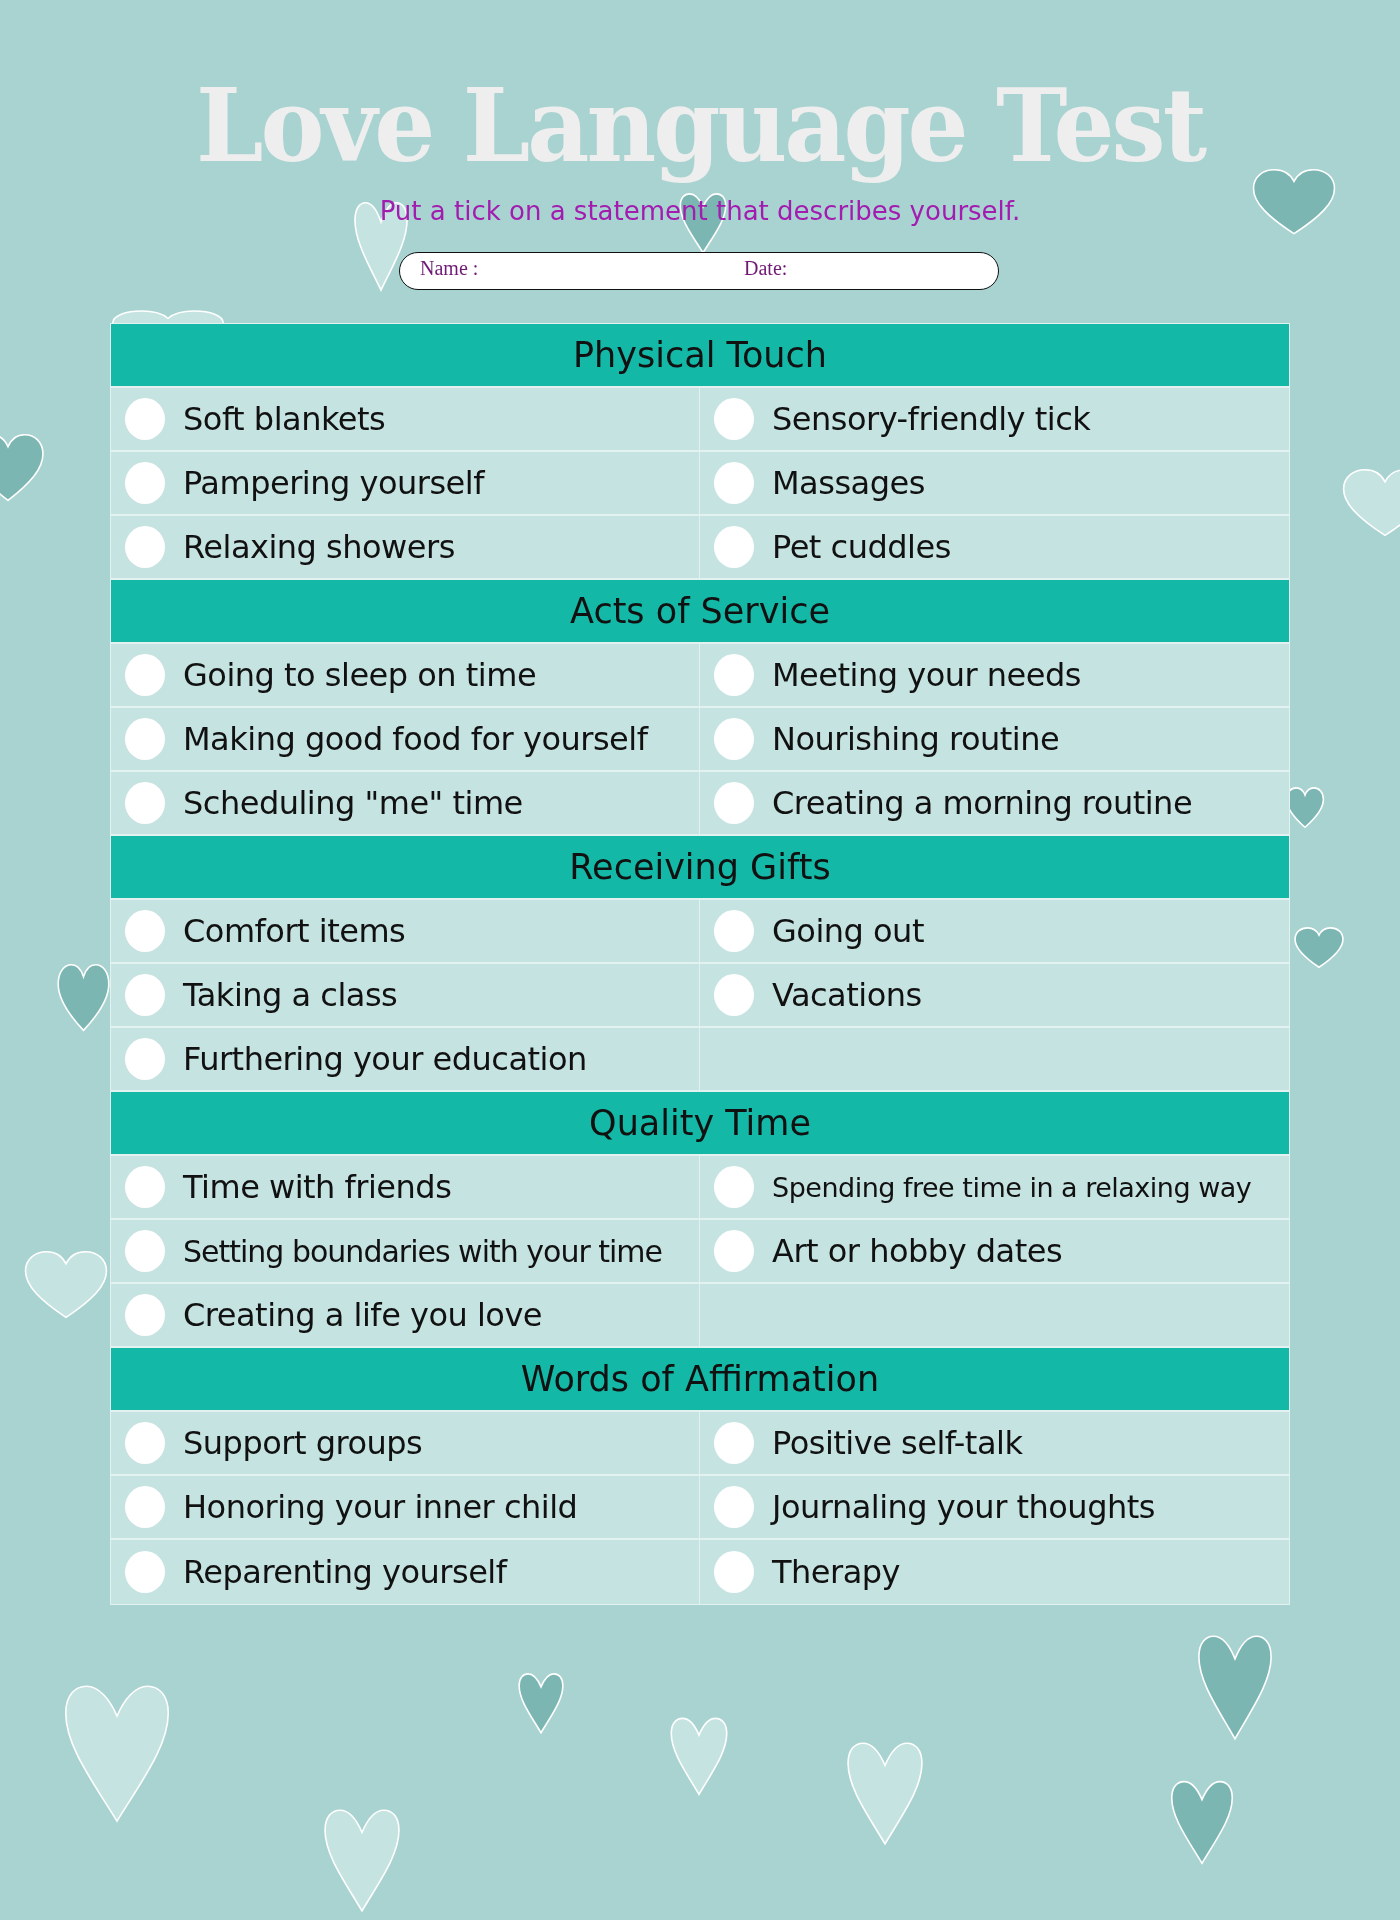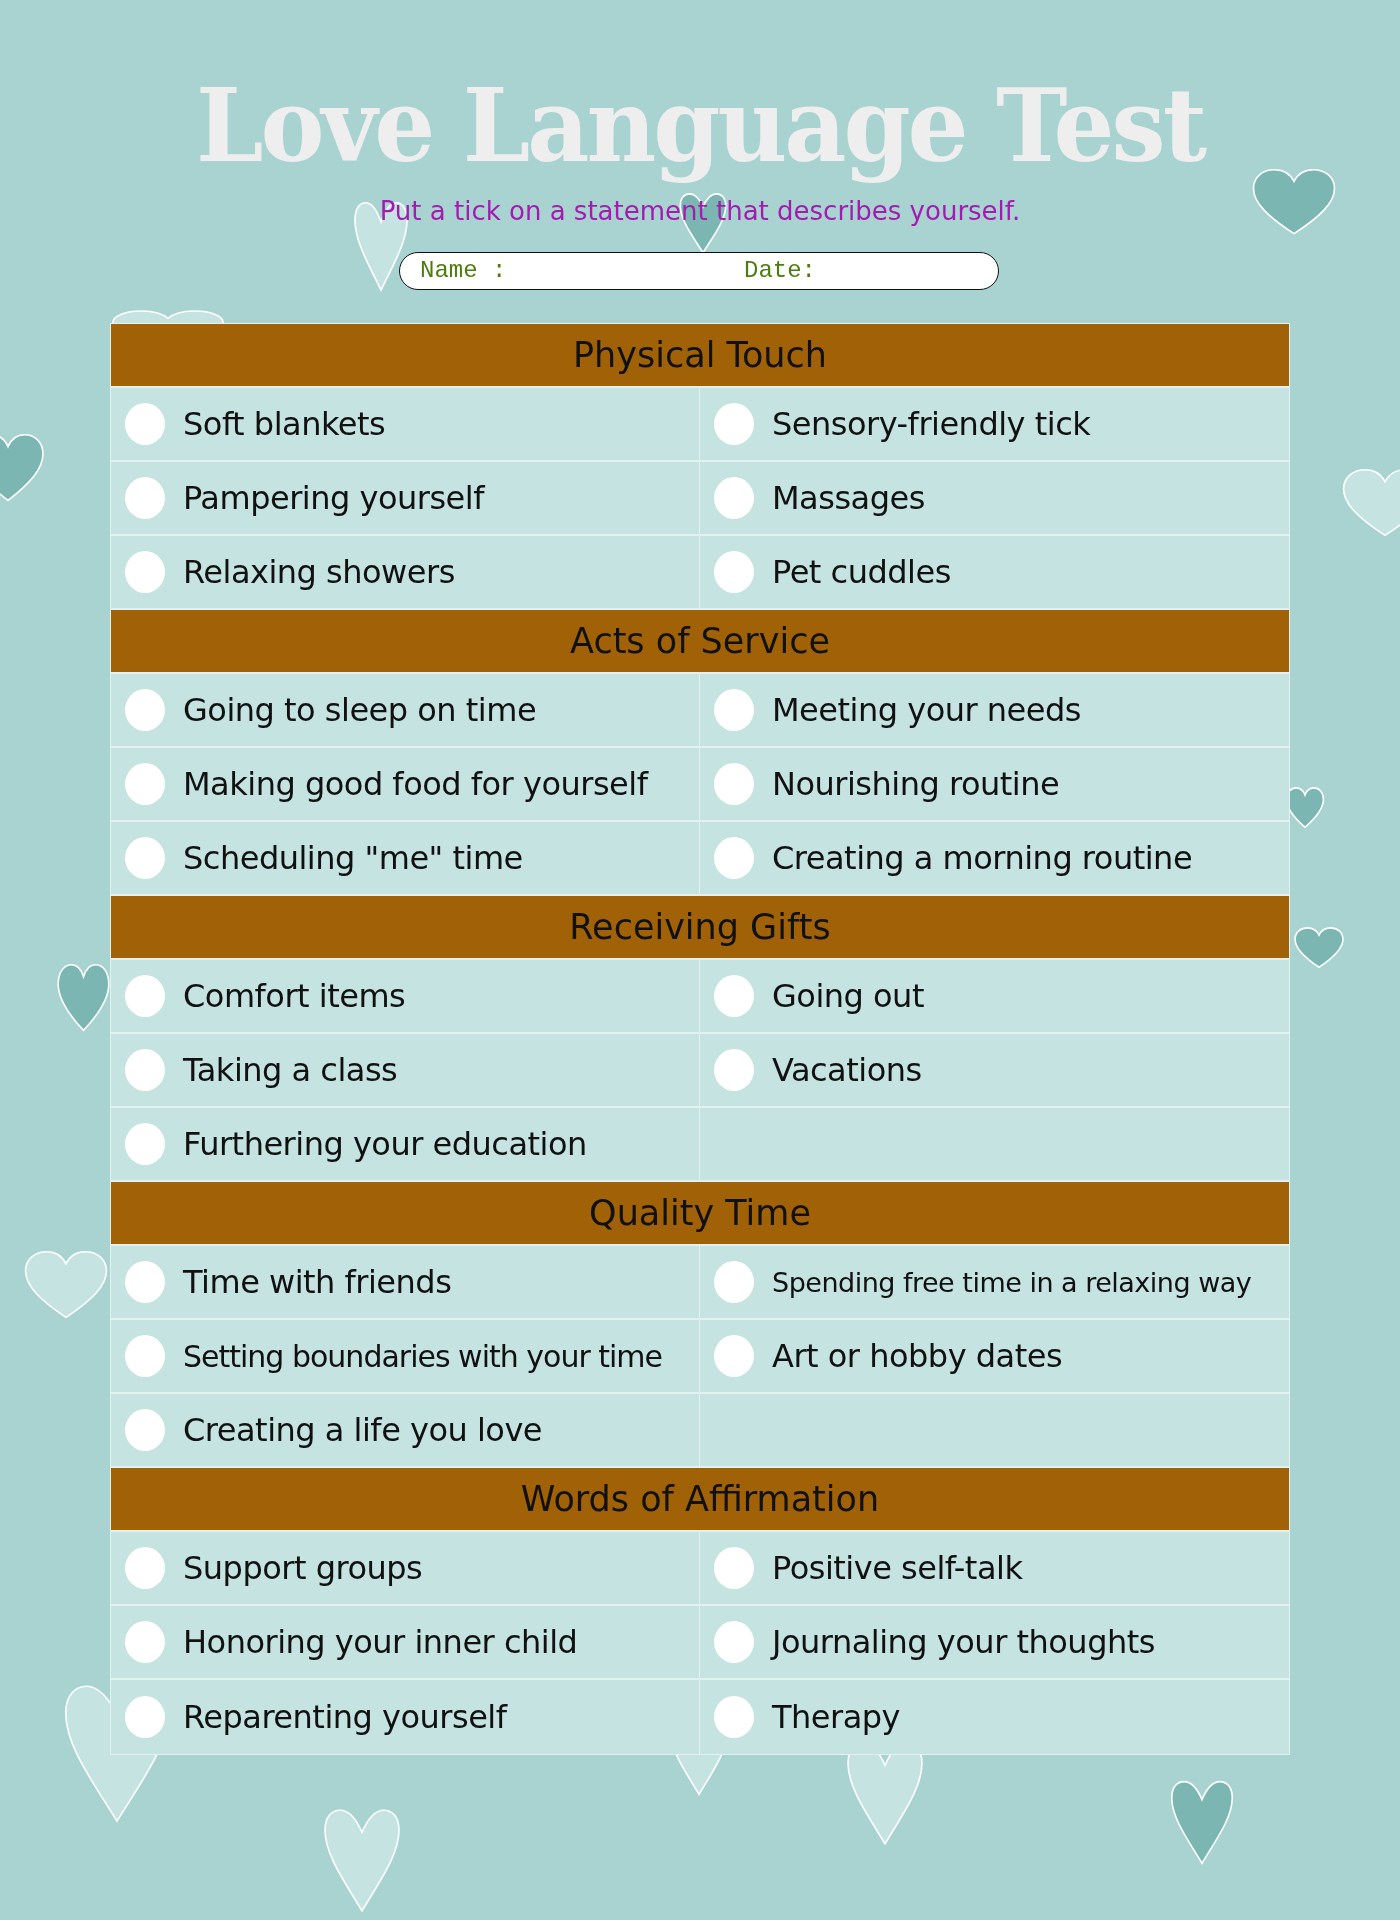--- a/index.html
+++ b/index.html
@@ -30,42 +30,42 @@
   .namebox {
     position: absolute; left: 399px; top: 252px;
     width: 600px; height: 38px;
     background: #ffffff;
     border: 1.5px solid #111;
     border-radius: 20px;
     box-sizing: border-box;
   }
   .namebox span {
     position: absolute; top: 4px;
-    font-family: Liberation Mono, monospace;
-    font-size: 24px; color: #4d7c0f;
+    font-family: Liberation Serif, serif;
+    font-size: 20px; color: #701a75;
   }
   .name-label { left: 20px; }
   .date-label { left: 344px; }
   .table {
     position: absolute; left: 110px; top: 323px;
     width: 1180px;
     border: 1.5px solid #e3f1f0;
     box-sizing: border-box;
     background: #c5e3e1;
   }
   .section-header {
-    height: 64px; background: #a16207;
+    height: 64px; background: #14b8a6;
     display: flex; align-items: center; justify-content: center;
     font-family: "DejaVu Sans", sans-serif;
     font-size: 35px; color: #111;
     border-bottom: 2px solid #e3f1f0;
     box-sizing: border-box;
   }
   .row {
-    display: flex; height: 74px;
+    display: flex; height: 64px;
     border-bottom: 2px solid #e3f1f0;
     box-sizing: border-box;
   }
   .cell {
     width: 50%; display: flex; align-items: center;
     box-sizing: border-box; padding-left: 14px;
   }
   .cell.left { border-right: 1.5px solid #e3f1f0; }
   .radio {
     width: 40px; height: 42px; border-radius: 50%;

